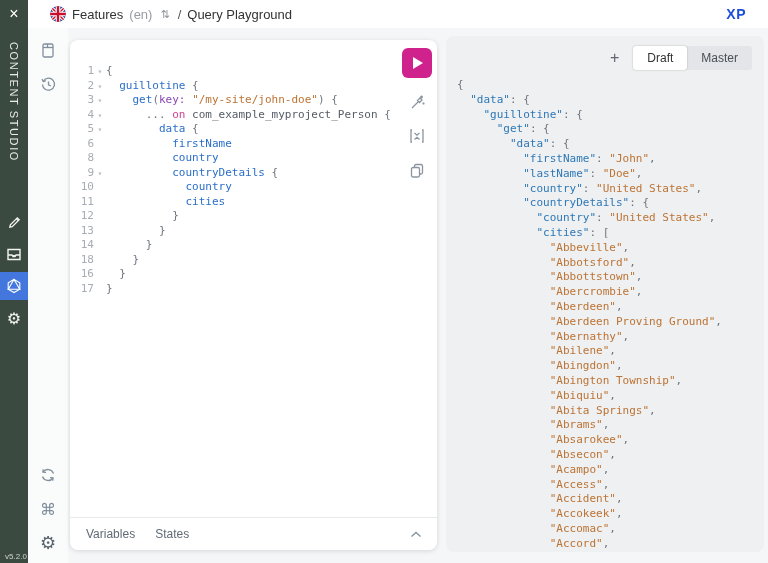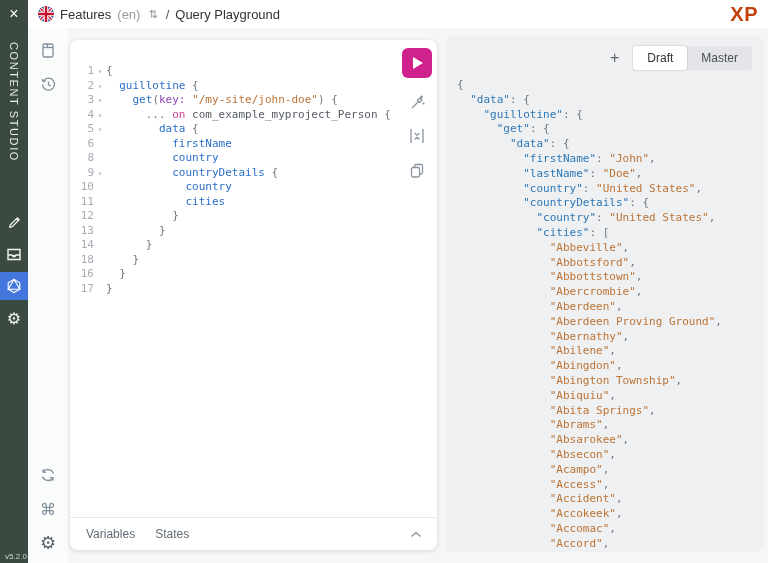--- a/index.html
+++ b/index.html
@@ -27,28 +27,28 @@
     color:#f2f4f2; font-size:14px; margin-top:4px;
   }
   .side-icon.selected { background:#4377dd; }
   .sidebar .version {
     position:absolute; bottom:2px; left:0; width:32px; text-align:center;
     color:#cdd5cf; font-size:8px;
   }
   
   .topbar {
     position:absolute; left:28px; top:0; width:740px; height:28px; background:#ffffff;
-    display:flex; align-items:center; padding:0 10px; font-size:13px; color:#333;
+    display:flex; align-items:center; padding:0 22px; font-size:13px; color:#333;
   }
   .project-selector { display:flex; align-items:center; gap:6px; cursor:pointer; }
   .flag { width:16px; height:16px; border-radius:50%; overflow:hidden; flex:0 0 16px; }
   .proj-en { color:#979ca3; }
   .updown { color:#8d939b; font-size:11px; margin-left:2px; }
   .crumb-sep { color:#555; margin:0 6px 0 8px; }
-  .xp { margin-left:auto; font-weight:bold; font-size:20px; color:#c2410c; letter-spacing:.5px; }
+  .xp { margin-left:auto; font-weight:bold; font-size:14px; color:#1d4ed8; letter-spacing:.5px; }
   
   .toolstrip {
     position:absolute; left:28px; top:28px; width:40px; height:535px; background:#fafbfb;
     display:flex; flex-direction:column; align-items:center; padding:12px 0 8px 0;
   }
   .strip-icon { width:20px; height:20px; margin-bottom:14px; color:#828f9c;
     display:flex; align-items:center; justify-content:center; font-size:16px; cursor:pointer; }
   .strip-spacer { flex:1; }
   .strip-icon.dark { color:#5a646e; font-size:18px; margin-bottom:2px; }
   

